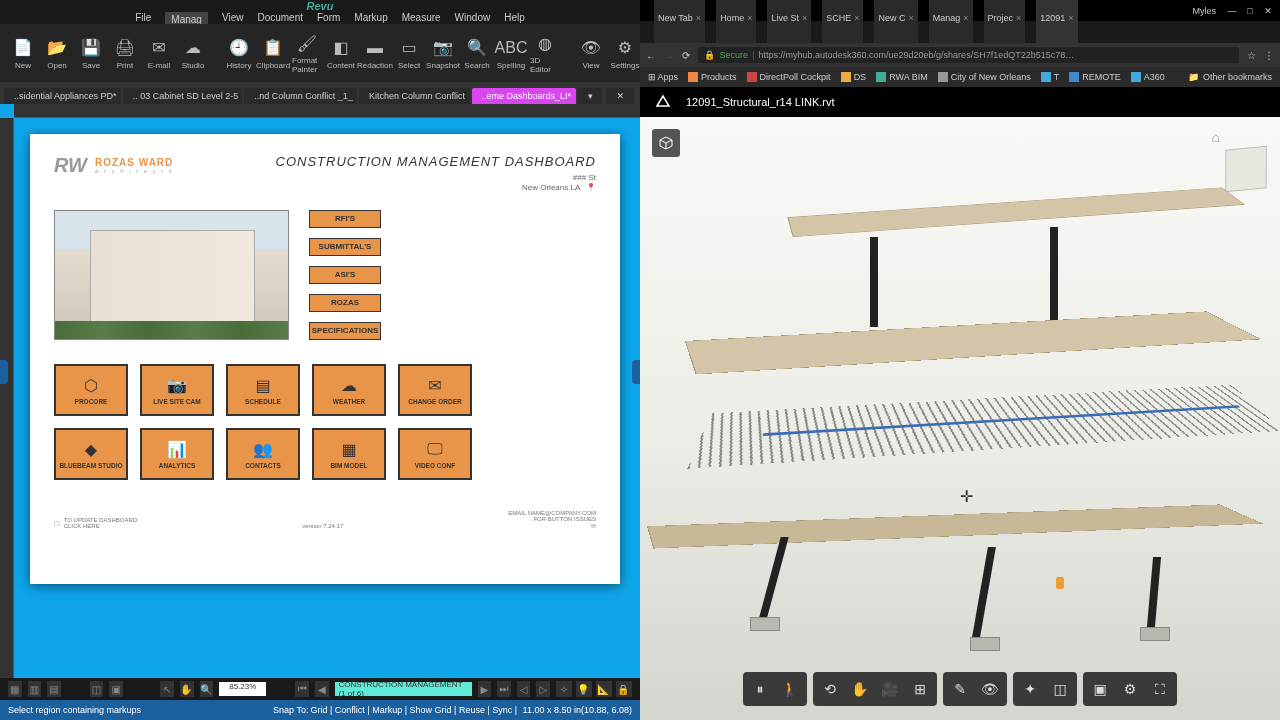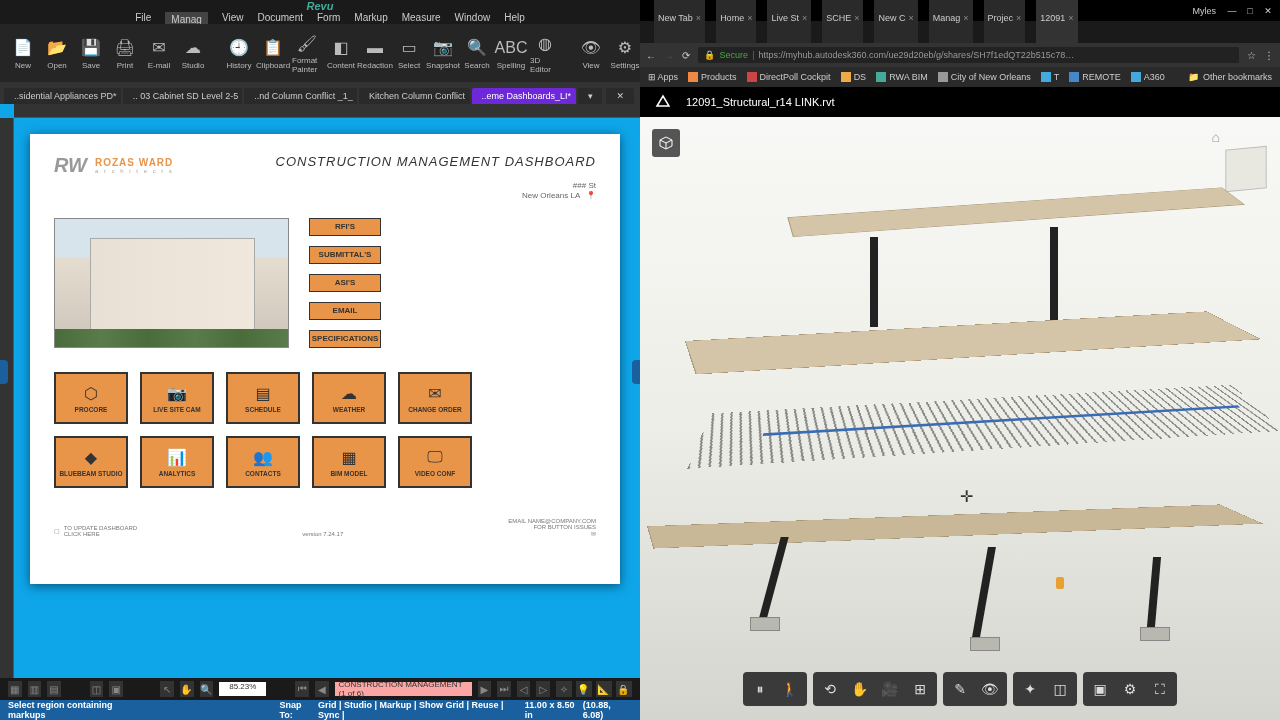--- a/index.html
+++ b/index.html
@@ -15,36 +15,36 @@
 .revu-winctrl { margin-left: auto; display: flex; gap: 6px; padding-right: 6px; }
 .revu-winctrl span { width: 14px; height: 14px; display: flex; align-items: center; justify-content: center; cursor: pointer; }
 
 .revu-toolbar { height: 58px; background: #252525; display: flex; align-items: center; padding: 0 8px; gap: 4px; }
 .tool-btn { display: flex; flex-direction: column; align-items: center; justify-content: center; min-width: 30px; height: 50px; cursor: pointer; color: #bbb; font-size: 8px; gap: 2px; }
 .tool-icon { width: 22px; height: 22px; display: flex; align-items: center; justify-content: center; font-size: 16px; }
 .tool-sep { width: 1px; height: 40px; background: #444; margin: 0 4px; }
 
 .revu-tabs { height: 22px; background: #333; display: flex; align-items: flex-end; padding: 0 4px; font-size: 9px; color: #ccc; justify-content: space-between; }
 .revu-tab { padding: 3px 10px; background: #2a2a2a; border-radius: 2px 2px 0 0; margin-right: 2px; cursor: pointer; white-space: nowrap; overflow: hidden; }
-.revu-tab.active { background: #6d28d9; color: #fff; }
+.revu-tab.active { background: #d946ef; color: #fff; }
 .revu-tabclose { margin-left: auto; display: flex; gap: 2px; }
 
 .revu-canvas { flex: 1; background: #0ea5e9; position: relative; overflow: hidden; }
 .revu-ruler-h { position: absolute; top: 0; left: 14px; right: 0; height: 14px; background: #333; border-bottom: 1px solid #555; }
 .revu-ruler-v { position: absolute; top: 14px; left: 0; bottom: 0; width: 14px; background: #333; border-right: 1px solid #555; }
 .revu-doc { position: absolute; top: 30px; left: 30px; width: 590px; height: 450px; background: #fff; box-shadow: 0 2px 10px rgba(0,0,0,0.5); padding: 20px 24px; }
 
 .doc-header { display: flex; justify-content: space-between; align-items: flex-start; margin-bottom: 10px; }
 .doc-logo { display: flex; align-items: center; gap: 8px; }
 .doc-logo-mark { font-size: 20px; font-weight: bold; color: #999; font-style: italic; }
 .doc-logo-text { font-size: 10px; color: #e8954a; font-weight: 600; letter-spacing: 1px; }
 .doc-logo-sub { font-size: 6px; color: #aaa; letter-spacing: 2px; }
 .doc-title { text-align: right; }
 .doc-title h1 { font-size: 13px; font-style: italic; color: #333; letter-spacing: 1px; font-weight: 400; }
-.doc-addr { font-size: 8px; color: #666; margin-top: 12px; line-height: 1.3; }
+.doc-addr { font-size: 8px; color: #666; margin-top: 4px; line-height: 1.3; }
 .doc-pin { display: inline-block; margin-left: 4px; color: #d33; }
 
 .doc-main { display: flex; gap: 20px; margin-top: 16px; }
 .doc-image { width: 235px; height: 130px; border: 1px solid #888; background: linear-gradient(to bottom, #d8e4ec 0%, #d8e4ec 30%, #e5ddd0 30%, #ccc4b8 100%); position: relative; overflow: hidden; }
 .doc-image::before { content: ''; position: absolute; left: 15%; top: 15%; width: 70%; height: 75%; background: linear-gradient(90deg, #e8e0d5 0%, #f0e8dd 100%); border: 1px solid #aaa; }
 .doc-image::after { content: ''; position: absolute; bottom: 0; left: 0; right: 0; height: 18px; background: linear-gradient(90deg, #4a6b3a 0%, #5a7b4a 20%, #4a6b3a 40%, #5a7b4a 60%, #4a6b3a 80%, #5a7b4a 100%); }
 
 .doc-btns-v { display: flex; flex-direction: column; gap: 10px; }
 .doc-btn-sm { width: 72px; height: 18px; background: #e8954a; border: 1px solid #333; font-size: 8px; font-weight: bold; color: #333; display: flex; align-items: center; justify-content: center; cursor: pointer; }
 
@@ -53,23 +53,23 @@
 .doc-tile-icon { width: 22px; height: 22px; display: flex; align-items: center; justify-content: center; font-size: 16px; color: #333; }
 .doc-tile-label { font-size: 6.5px; font-weight: bold; color: #333; margin-top: 2px; text-align: center; }
 
 .doc-footer { display: flex; justify-content: space-between; align-items: flex-end; margin-top: 30px; font-size: 6px; color: #777; }
 .doc-footer-left { display: flex; align-items: center; gap: 4px; }
 .doc-version { text-align: center; flex: 1; }
 
 .revu-bottombar { height: 22px; background: #1a1a1a; display: flex; align-items: center; padding: 0 8px; gap: 6px; }
 .bb-icon { width: 16px; height: 16px; background: #333; cursor: pointer; display: flex; align-items: center; justify-content: center; color: #888; font-size: 10px; }
 .bb-input { width: 48px; height: 14px; background: #fff; font-size: 8px; padding: 0 10px; color: #333; }
-.bb-page { width: 160px; height: 14px; background: #fca5a5; font-size: 8px; padding: 0 4px; color: #333; display: flex; align-items: center; }
-
-.revu-status { height: 20px; background: #1a5f9e; color: #fff; font-size: 9px; display: flex; align-items: center; padding: 0 8px; font-weight: bold; }
+.bb-page { width: 160px; height: 14px; background: #5eead4; font-size: 8px; padding: 0 4px; color: #333; display: flex; align-items: center; }
+
+.revu-status { height: 20px; background: #1a5f9e; color: #fff; font-size: 9px; display: flex; align-items: center; padding: 0 8px; }
 .status-item { margin-right: 12px; }
 .status-right { margin-left: auto; display: flex; }
 
 
 .right-pane { width: 640px; height: 720px; background: #1a1a1a; display: flex; flex-direction: column; }
 .chrome-topbar { height: 21px; background: #000; display: flex; align-items: center; justify-content: flex-end; color: #ccc; font-size: 9px; padding: 0 6px; gap: 10px; }
 .chrome-winctrl { display: flex; gap: 6px; }
 .chrome-winctrl span { width: 12px; height: 12px; display: flex; align-items: center; justify-content: center; cursor: pointer; }
 
 .chrome-tabs { height: 22px; background: #1a1a1a; display: flex; align-items: flex-end; font-size: 9px; color: #ccc; padding: 0 4px; }
@@ -259,21 +259,21 @@
           </div>
         </div>
       </div>
 
       <div class="doc-main">
         <div class="doc-image"></div>
         <div class="doc-btns-v" id="side-buttons">
             <div class="doc-btn-sm">RFI'S</div>
             <div class="doc-btn-sm">SUBMITTAL'S</div>
             <div class="doc-btn-sm">ASI'S</div>
-            <div class="doc-btn-sm">EMAIL</div>
+            <div class="doc-btn-sm">ROZAS</div>
             <div class="doc-btn-sm">SPECIFICATIONS</div>
           </div>
       </div>
 
       <div class="doc-tiles" id="tiles">
           <div class="doc-tile">
             <div class="doc-tile-icon">⬡</div>
             <div class="doc-tile-label">PROCORE</div>
           </div>
           <div class="doc-tile">
@@ -357,21 +357,21 @@
       <span class="bb-icon">💡</span>
       <span class="bb-icon">📐</span>
       <span class="bb-icon">🔒</span>
     </div>
   </div>
 
   <div class="revu-status">
     <span class="status-item">Select region containing markups</span>
     <div style="margin-left:120px;display:flex;gap:2px;align-items:center">
       <span>Snap To:</span>
-      <span id="snap-items"><span> Grid |</span><span> Studio |</span><span> Markup |</span><span> Show Grid |</span><span> Reuse |</span><span> Sync |</span></span>
+      <span id="snap-items"><span> Grid |</span><span> Conflict |</span><span> Markup |</span><span> Show Grid |</span><span> Reuse |</span><span> Sync |</span></span>
     </div>
     <div class="status-right">
       <span>11.00 x 8.50 in</span>
       <span>(10.88, 6.08)</span>
     </div>
   </div>
 </div>
 
 <div class="right-pane">
   <div class="chrome-topbar">

